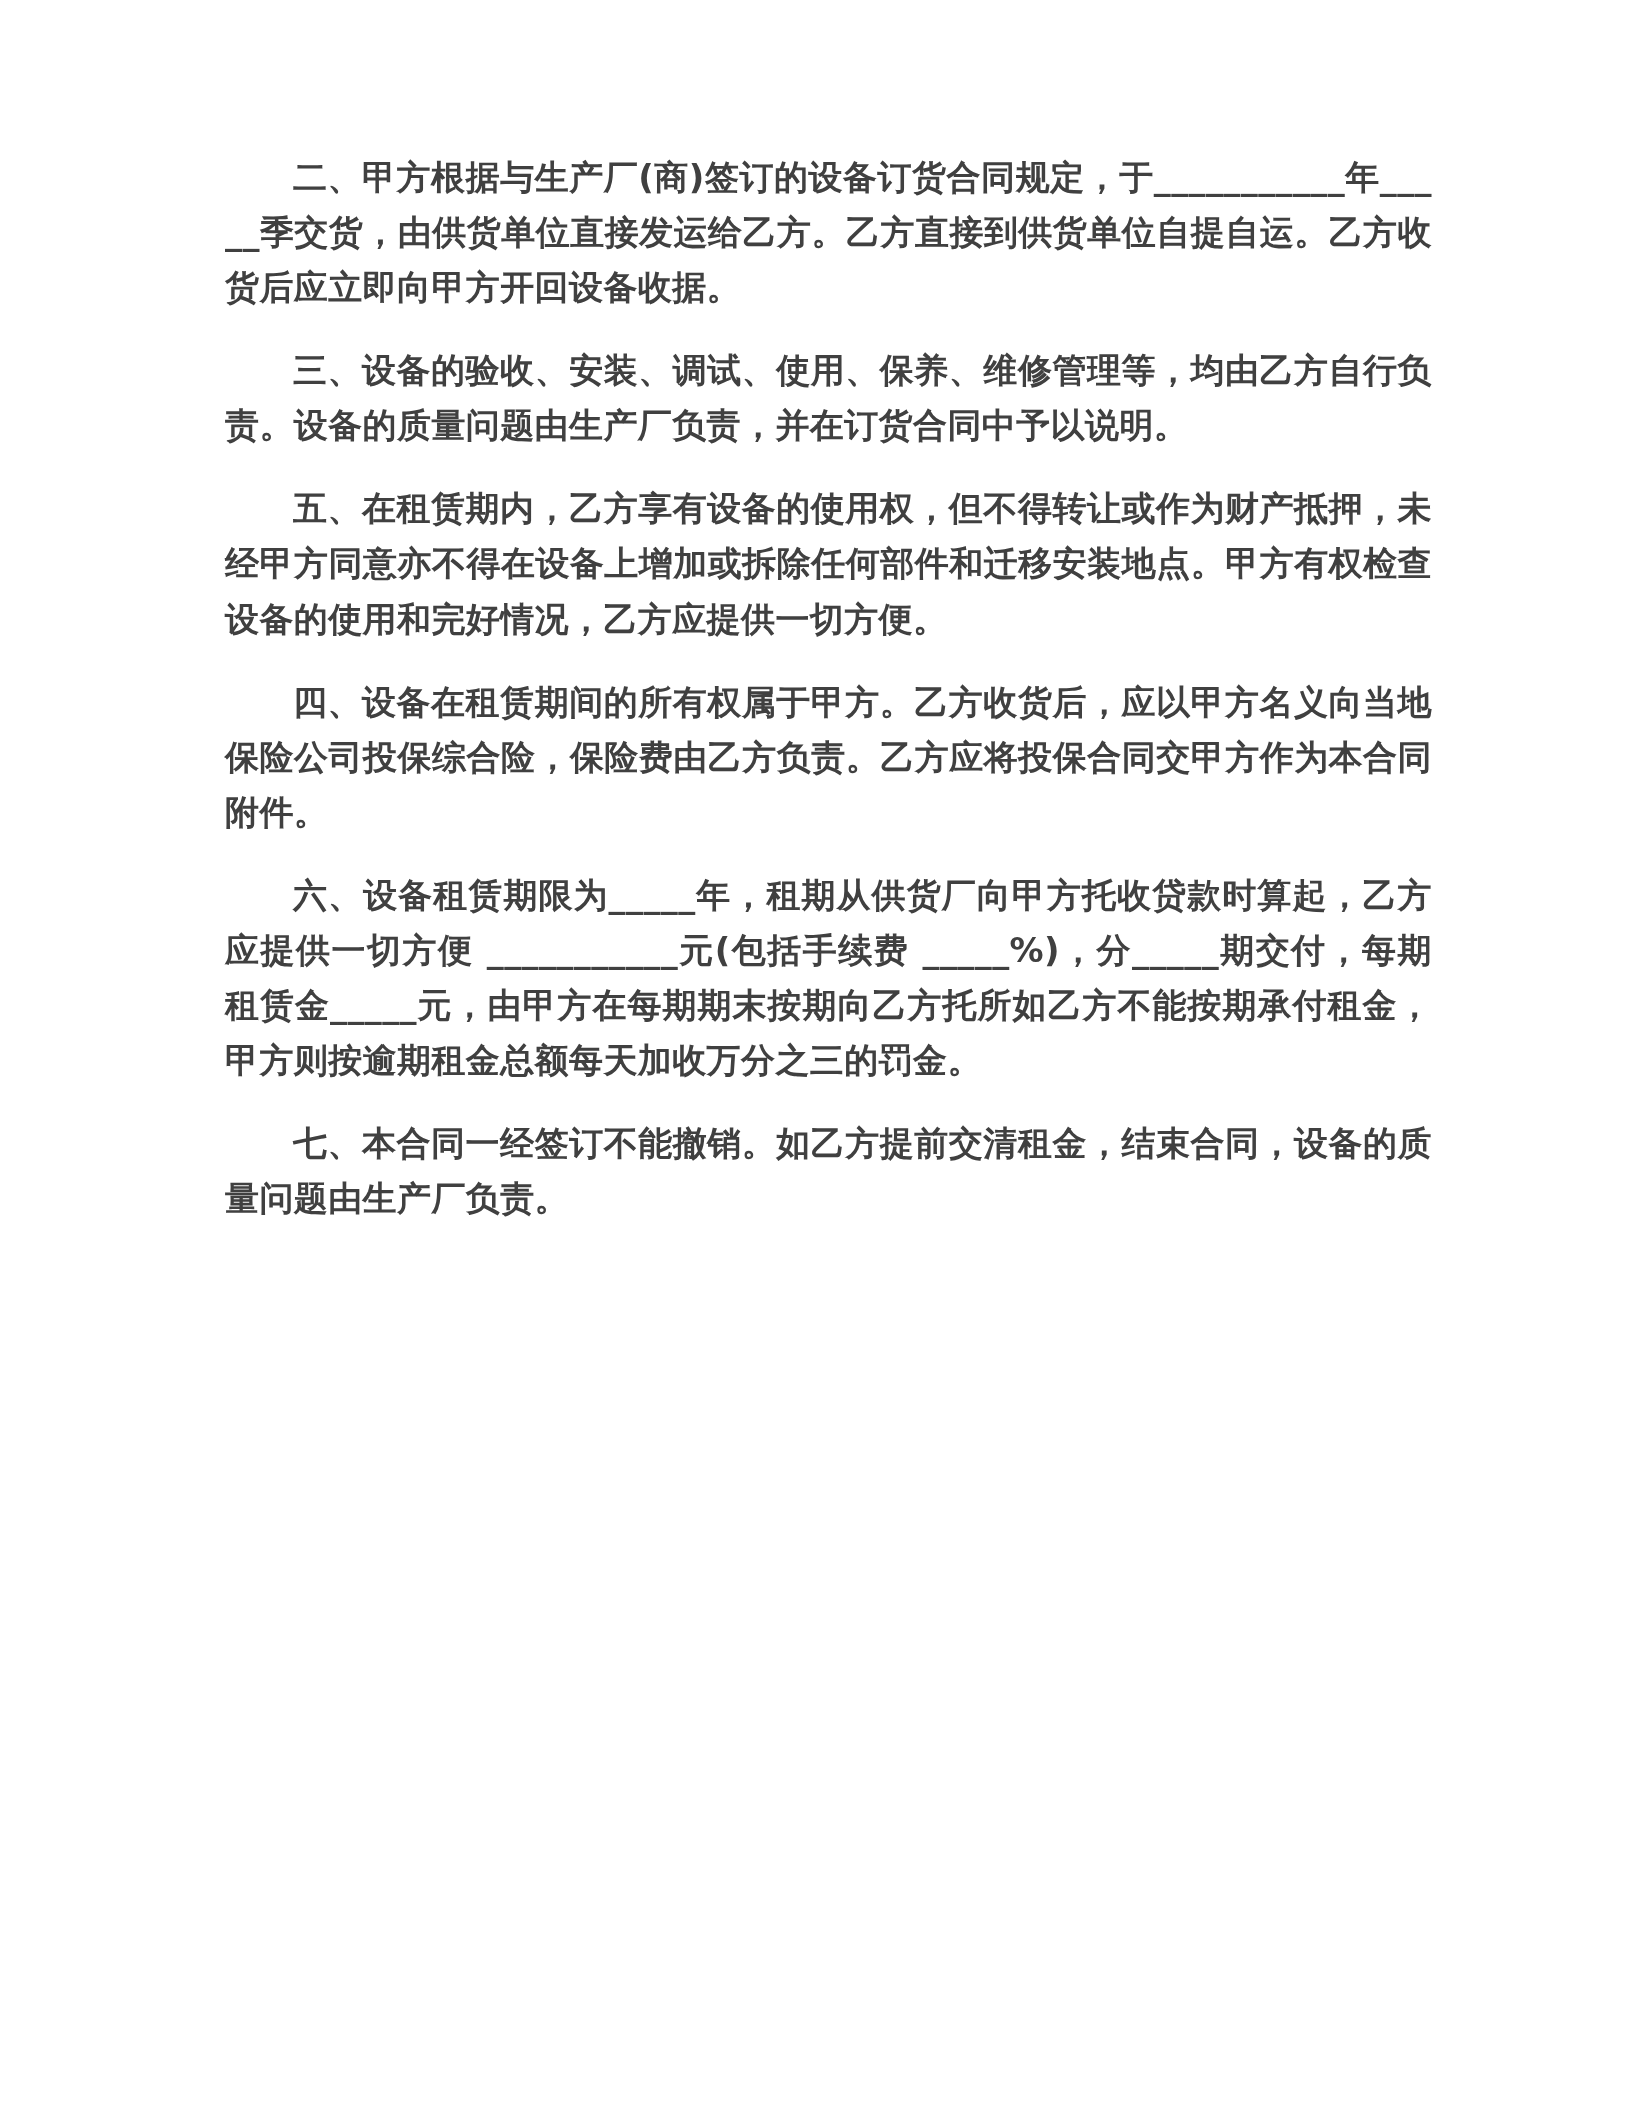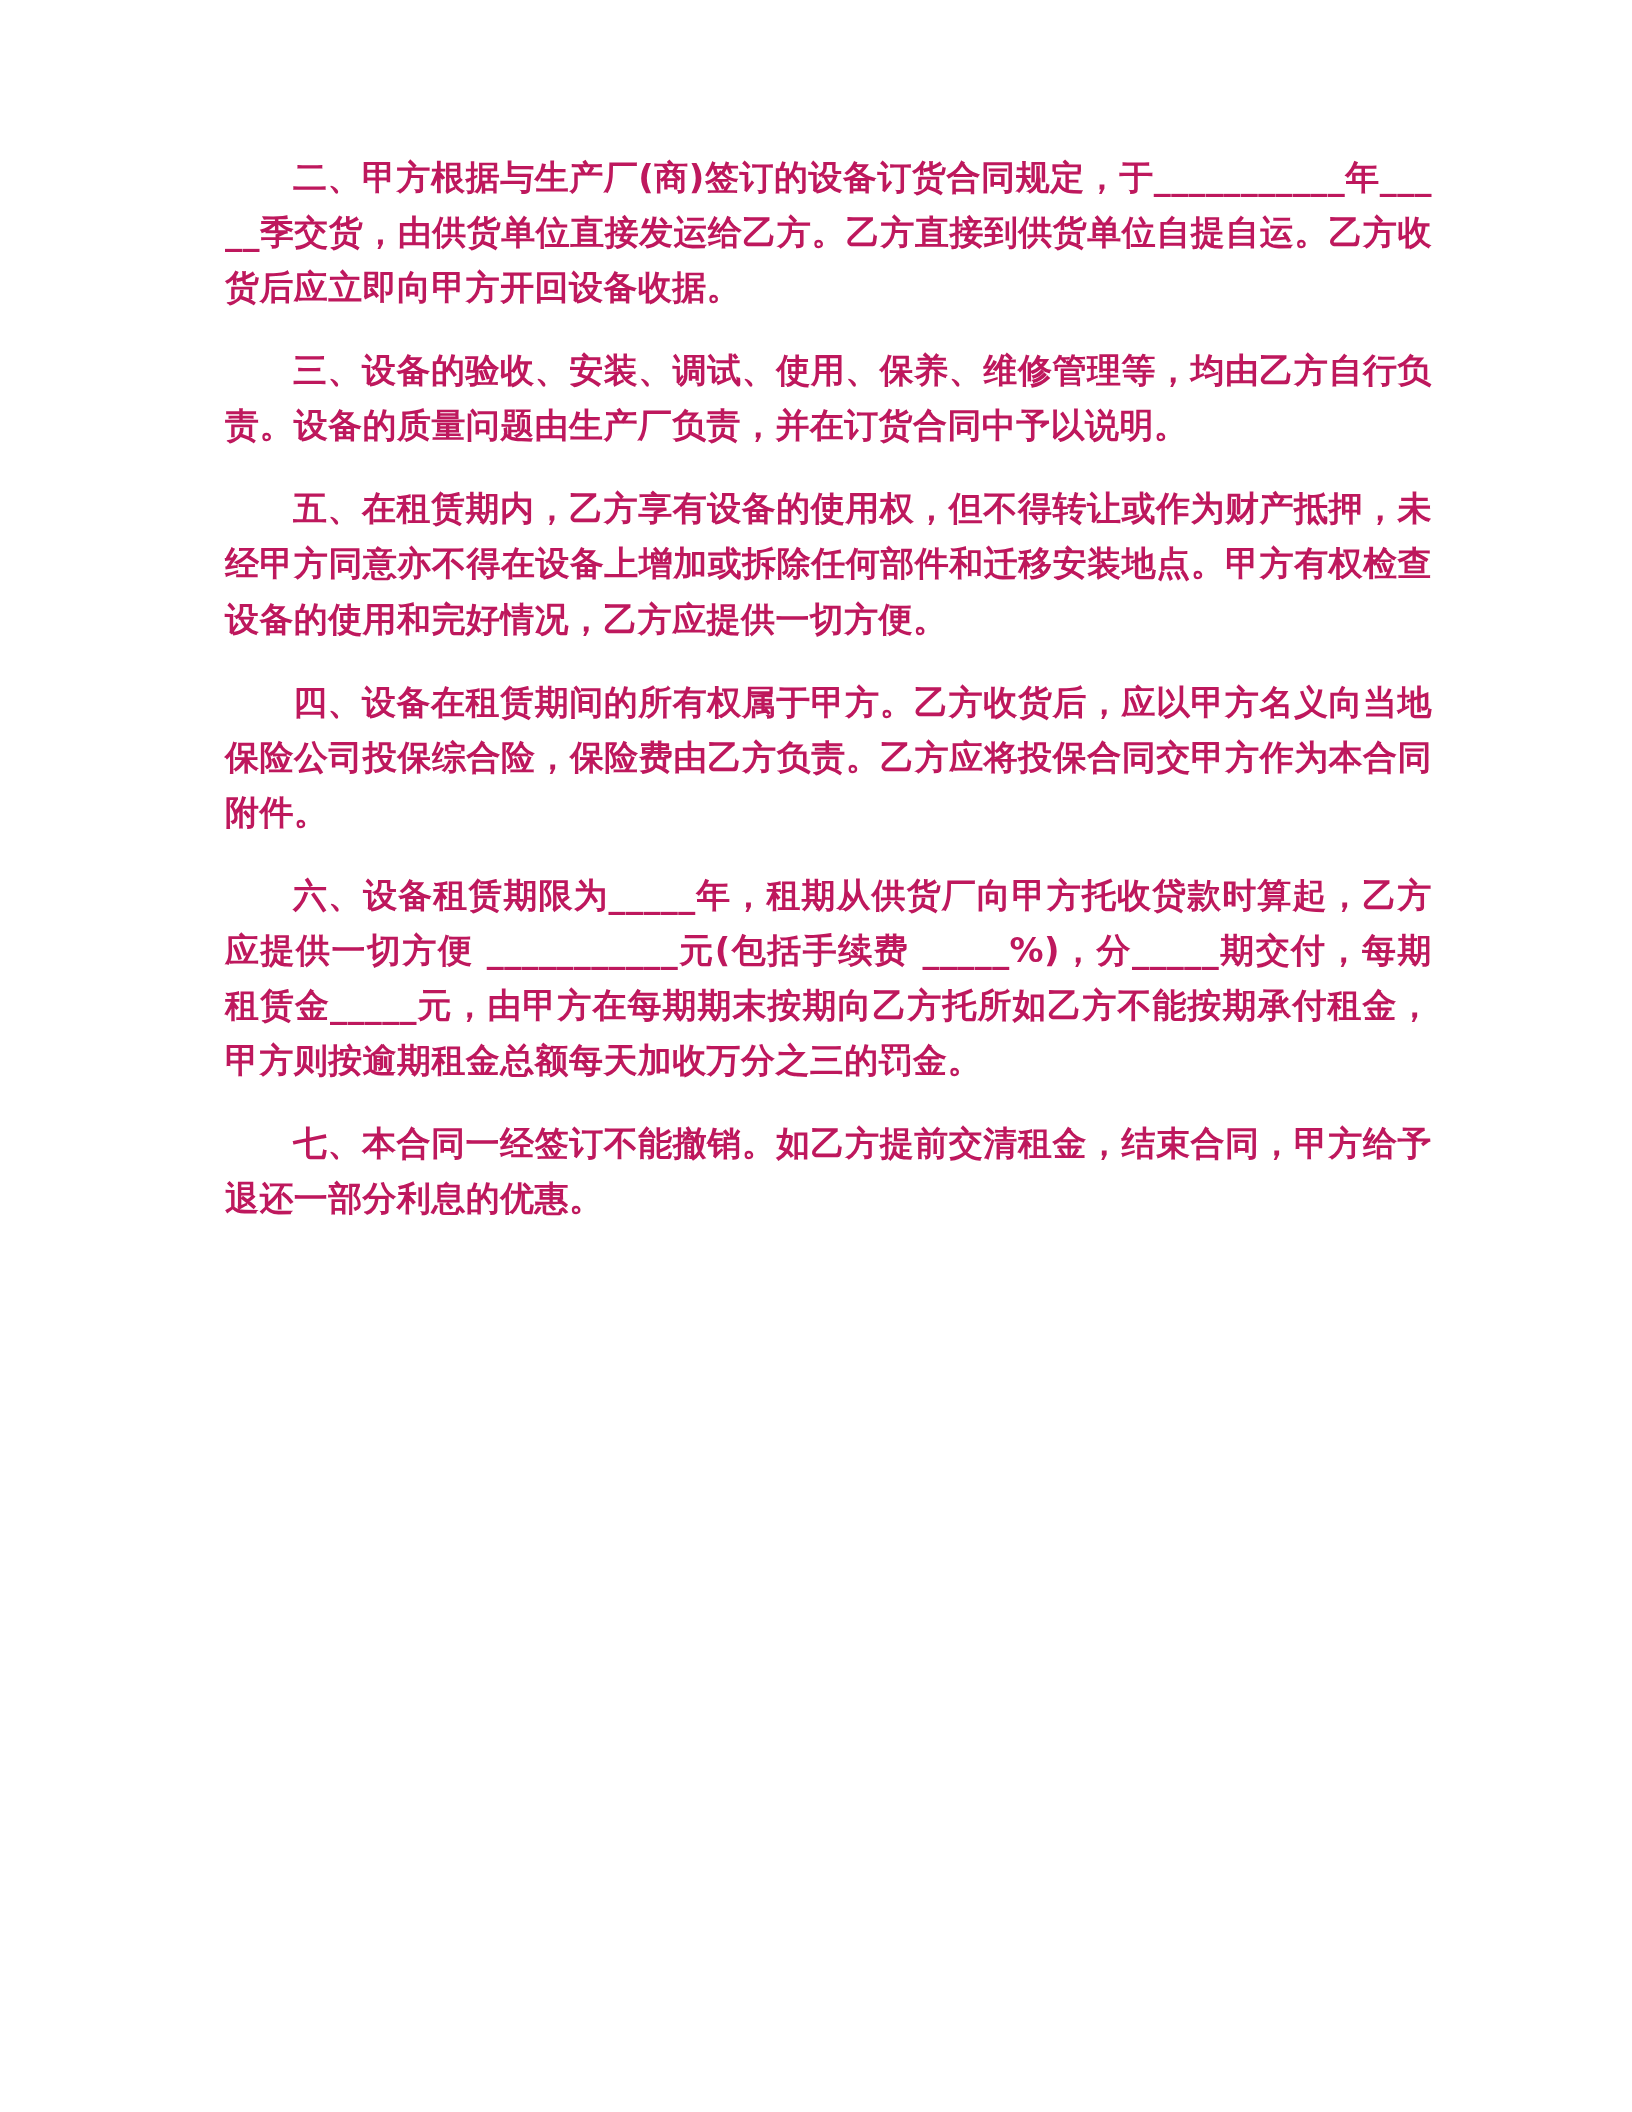--- a/index.html
+++ b/index.html
@@ -27,32 +27,32 @@
   }
   .para {
     font-size: 34px;
     line-height: 1.62;
     text-align: justify;
     text-justify: inter-ideograph;
     letter-spacing: 0.4px;
     font-weight: 700;
     margin: 0 0 28px 0;
     text-indent: 68px;
-    color: #be185d;
+    color: #404040;
     word-break: break-all;
   }
   .para:last-child {
     margin-bottom: 0;
   }
 </style>
 </head>
 <body>
 
 <div class="page">
   <div class="doc-body">
     <p class="para">二、甲方根据与生产厂(商)签订的设备订货合同规定，于___________年_____季交货，由供货单位直接发运给乙方。乙方直接到供货单位自提自运。乙方收货后应立即向甲方开回设备收据。</p>
     <p class="para">三、设备的验收、安装、调试、使用、保养、维修管理等，均由乙方自行负责。设备的质量问题由生产厂负责，并在订货合同中予以说明。</p>
     <p class="para">五、在租赁期内，乙方享有设备的使用权，但不得转让或作为财产抵押，未经甲方同意亦不得在设备上增加或拆除任何部件和迁移安装地点。甲方有权检查设备的使用和完好情况，乙方应提供一切方便。</p>
     <p class="para">四、设备在租赁期间的所有权属于甲方。乙方收货后，应以甲方名义向当地保险公司投保综合险，保险费由乙方负责。乙方应将投保合同交甲方作为本合同附件。</p>
     <p class="para">六、设备租赁期限为_____年，租期从供货厂向甲方托收贷款时算起，乙方应提供一切方便 ___________元(包括手续费 _____%)，分_____期交付，每期租赁金_____元，由甲方在每期期末按期向乙方托所如乙方不能按期承付租金，甲方则按逾期租金总额每天加收万分之三的罚金。</p>
-    <p class="para">七、本合同一经签订不能撤销。如乙方提前交清租金，结束合同，甲方给予退还一部分利息的优惠。</p>
+    <p class="para">七、本合同一经签订不能撤销。如乙方提前交清租金，结束合同，设备的质量问题由生产厂负责。</p>
   </div>
 </div>
 
 </body></html>

